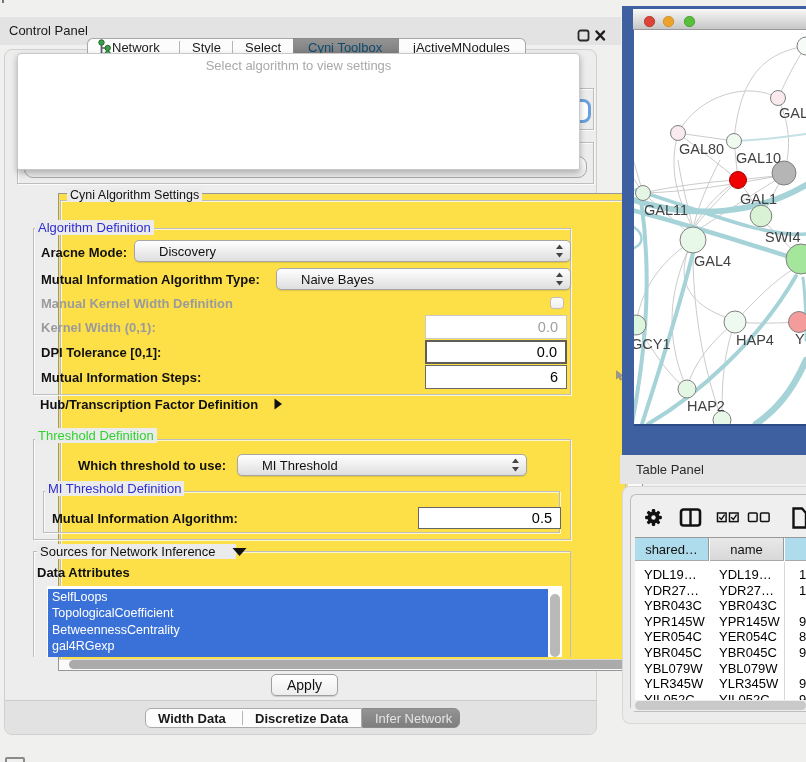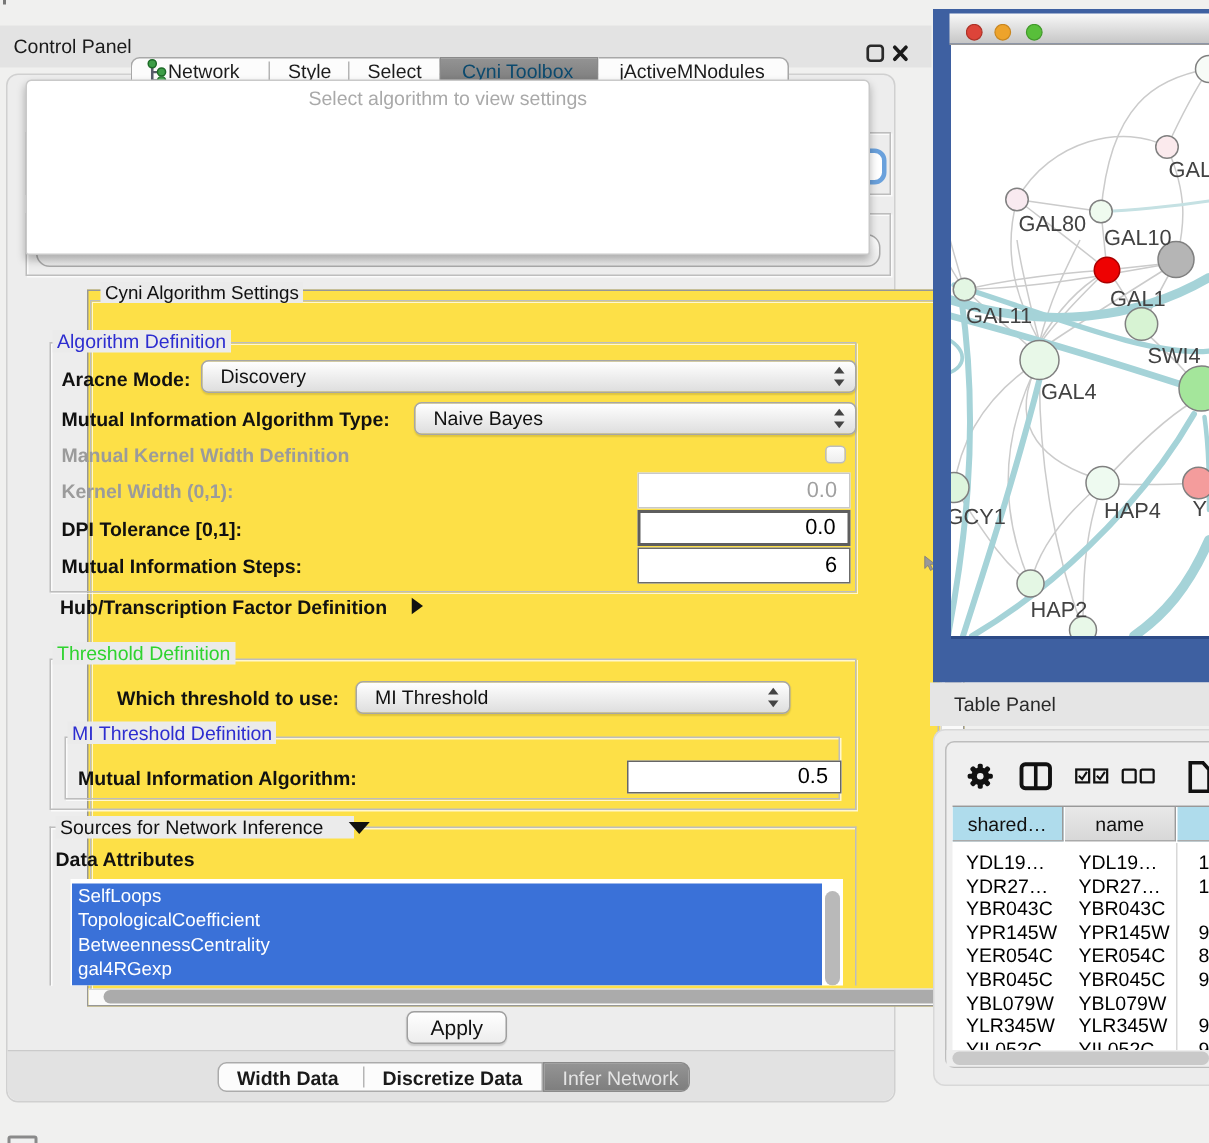--- a/index.html
+++ b/index.html
@@ -5,21 +5,21 @@
 * { margin:0; padding:0; box-sizing:border-box; }
 html,body { width:806px; height:762px; overflow:hidden; }
 body { position:relative; background:#f0f0ef; font-family:"Liberation Sans", sans-serif; }
 .abs { position:absolute; white-space:nowrap; }
 .etch { border:1px solid #bdbdbd; box-shadow: inset 1px 1px 0 rgba(255,255,255,.75), 1px 1px 0 rgba(255,255,255,.75); }
 .blbl { font-weight:bold; font-size:13px; color:#111; white-space:nowrap; }
 .glbl { font-weight:bold; font-size:13px; color:#9b9b9b; white-space:nowrap; }
 .combo { position:absolute; border:1px solid #a6a6a6; border-radius:5px;
   background:linear-gradient(#ffffff,#f0f0f0 45%,#dedede); box-shadow:0 1px 1px rgba(0,0,0,.12);
   font-size:13px; color:#111; }
-.combo .ctext { position:absolute; left:12px; top:50%; transform:translateY(-50%);text-align:center; }
+.combo .ctext { position:absolute; left:24px; top:50%; transform:translateY(-50%);text-align:center; }
 .spin { position:absolute; width:9px; height:14px; top:50%; transform:translateY(-50%); }
 .field { position:absolute; background:#fff; font-size:14.5px; text-align:right; }
 .fval { position:absolute; right:8px; top:50%; transform:translateY(-50%); }
 </style>
 </head>
 <body>
 
 <div class="abs" style="left:2px; top:0; width:2px; height:3px; background:#777;"></div>
 <div class="abs" style="left:0; top:5; width:620px; height:28px;"></div>
 <div class="abs" id="titlebar" style="left:0; top:5px; width:621px; height:28px; background:#e3e3e3;margin-top:12px;">

